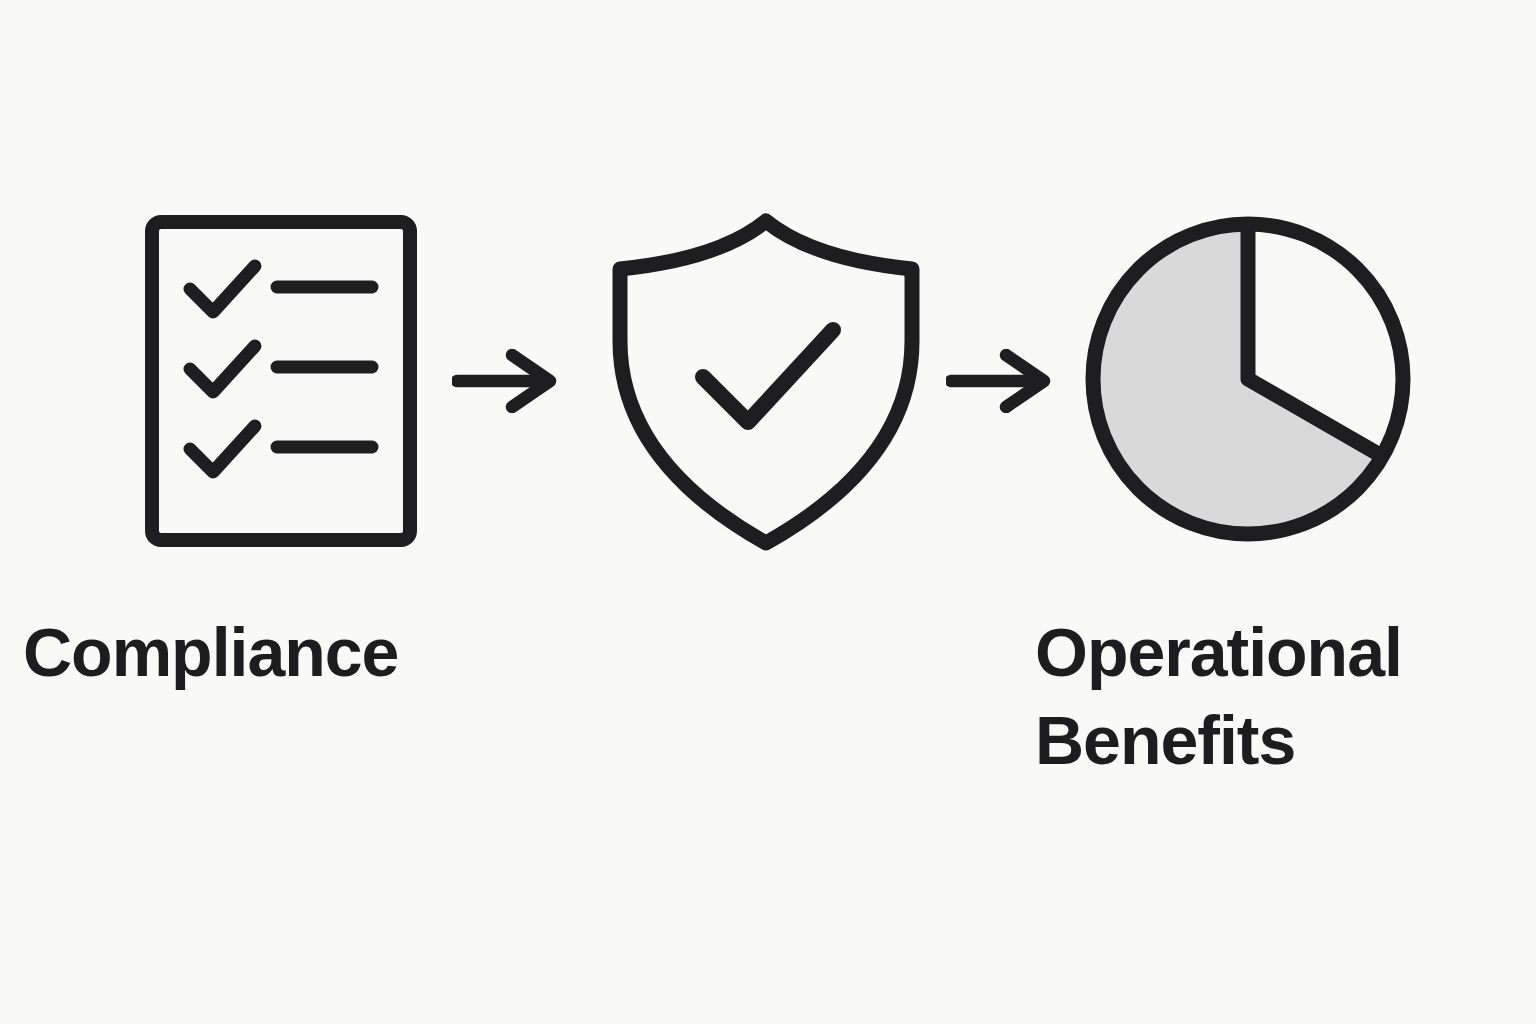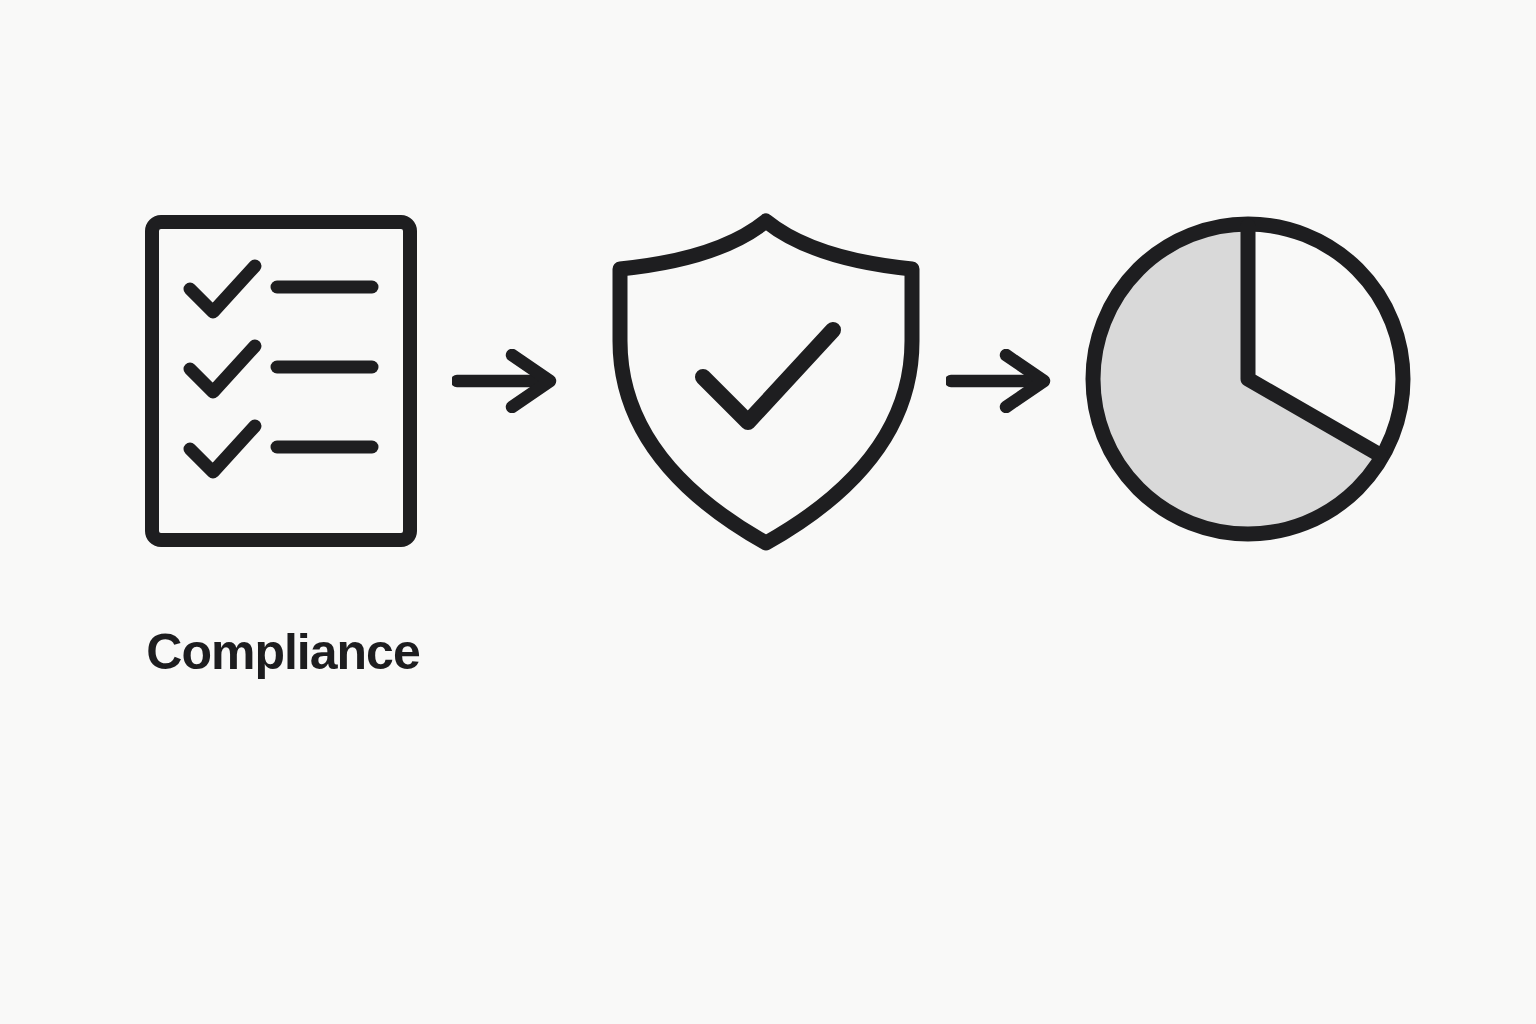--- a/index.html
+++ b/index.html
@@ -24,24 +24,23 @@
   .icon-checklist { left: 145px; top: 215px; }
   .icon-shield    { left: 609px; top: 213px; }
   .icon-pie       { left: 1083px; top: 214px; }
   .arrow          { position: absolute; display: block; }
   .arrow-1        { left: 452px; top: 349px; }
   .arrow-2        { left: 946px; top: 349px; }
   .step-label {
     position: absolute;
     top: 608px;
     color: var(--text-color);
-    font-size: 50px;
+    font-size: 68px;
     font-weight: 700;
     line-height: 88px;
-    text-align: center;
     letter-spacing: -1px;
   }
   .label-1 { left: 23px;   width: 520px; }
   .label-2 { left: 568px;  width: 400px; }
   .label-3 { left: 1035px; width: 420px; }
   .stroked {
     fill: none;
     stroke: var(--stroke-color);
     stroke-linecap: round;
     stroke-linejoin: round;
@@ -78,14 +77,15 @@
     <path class="stroked" stroke-width="12.5" d="M60 6 L98 32 L60 58"></path>
   </svg>
 
   <svg class="icon icon-pie" width="330" height="330" viewBox="0 0 330 330" aria-hidden="true">
     <path class="pie-fill" d="M165 165 L165 10 A155 155 0 1 0 299.2 242.5 Z"></path>
     <circle class="stroked" cx="165" cy="165" r="155" stroke-width="15"></circle>
     <path class="stroked" stroke-width="15" d="M165 12 L165 165 L297 241"></path>
   </svg>
 
   <div class="step-label label-1">Compliance</div>
+  <div class="step-label label-3">Operational Benefits</div>
 
 </div>
 
 </body></html>

